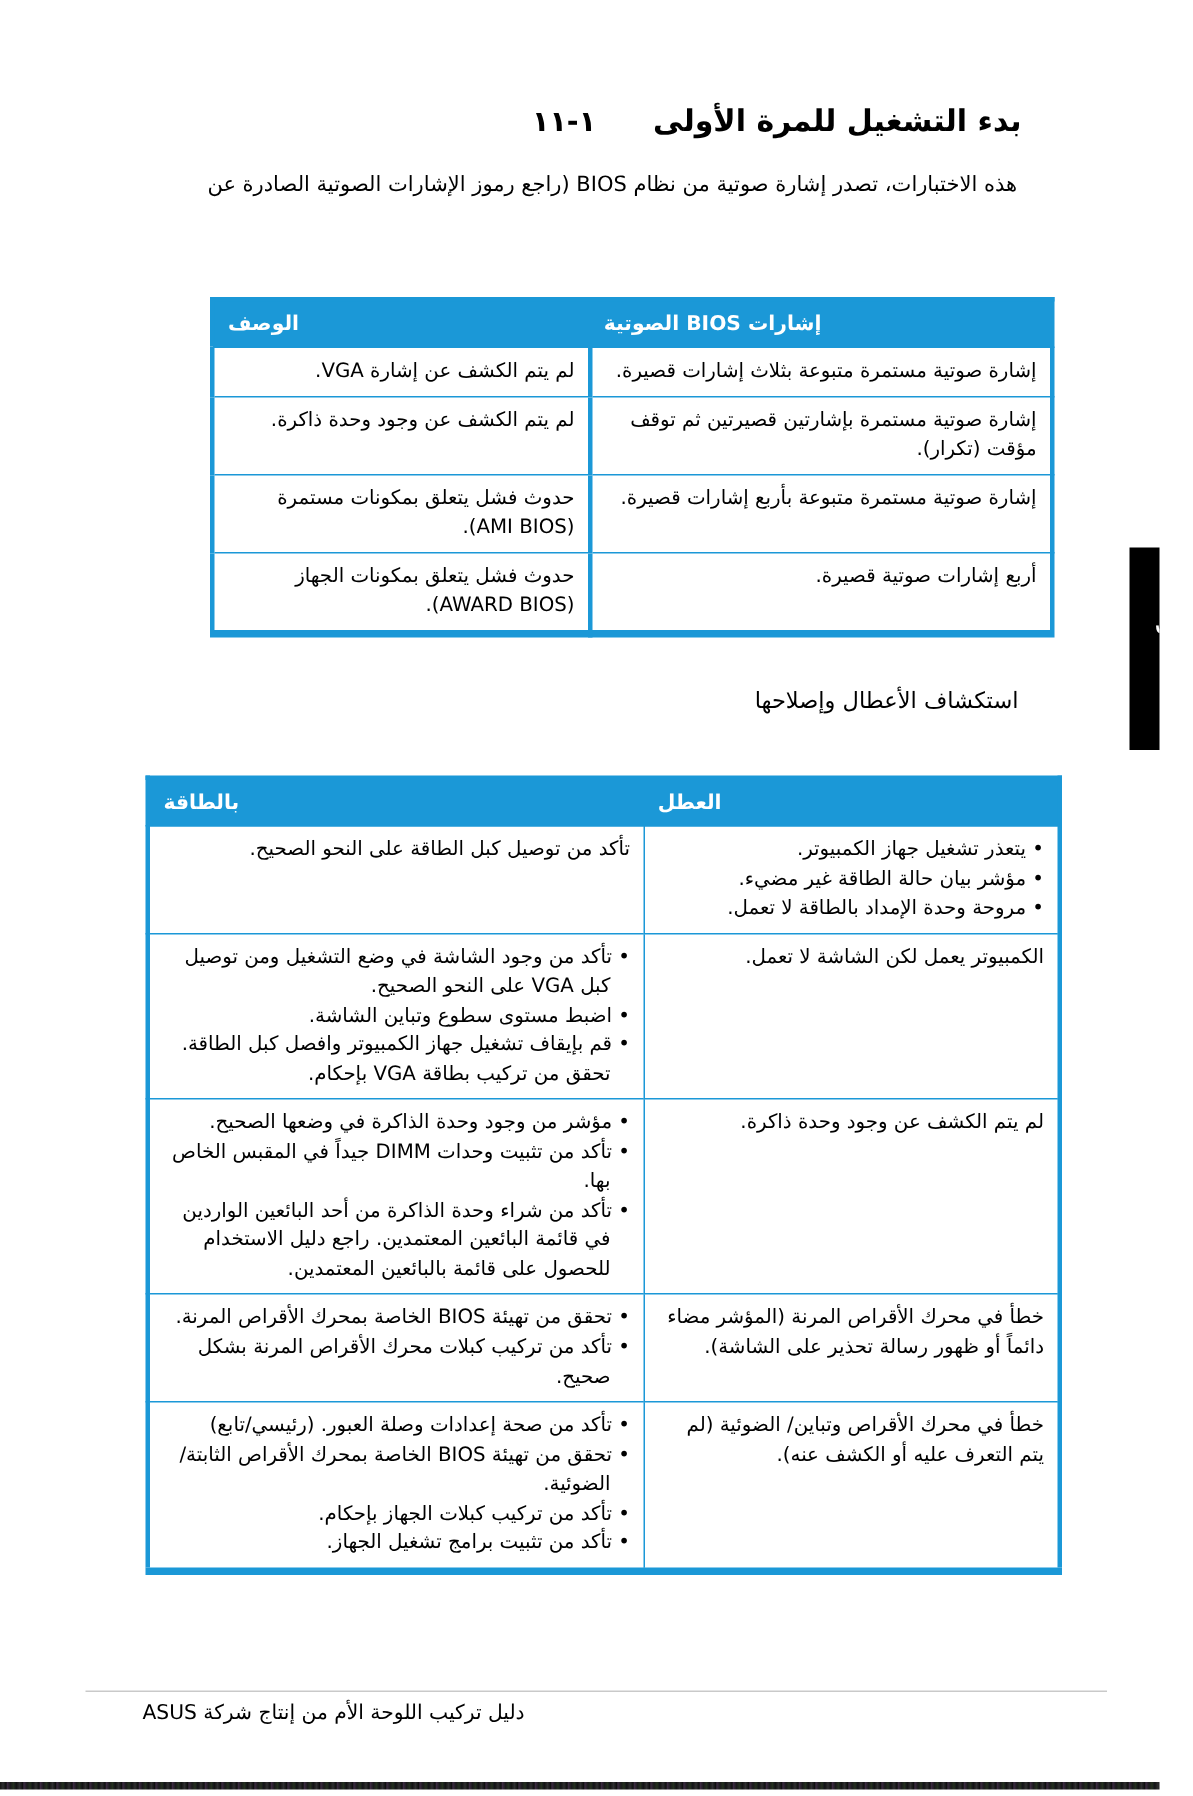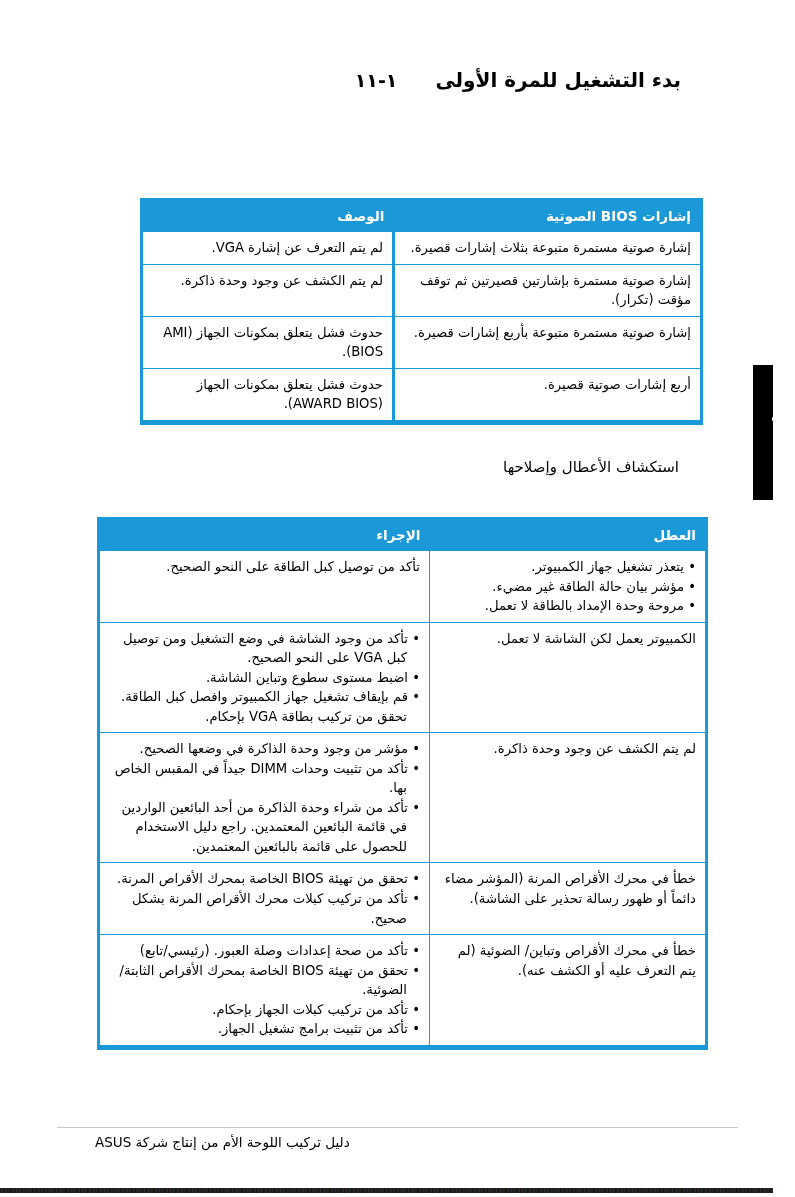--- a/index.html
+++ b/index.html
@@ -14,21 +14,21 @@
   
   .intro{position:absolute;top:110px;right:95px;width:612px;direction:rtl;text-align:right;
          font-size:14px;line-height:27px;}
   .intro div{white-space:nowrap;}
 
   
   table{border-collapse:collapse;position:absolute;table-layout:fixed;}
   .t1{left:140px;top:198px;width:560px;}
   .t2{left:97px;top:517px;width:608px;}
   .t1,.t2{border:3px solid var(--blue);border-bottom-width:5px;}
-  th{background:var(--blue);color:#fff;font-weight:bold;text-align:right;
+  th{background:var(--blue);color:#fff;font-weight:bold;text-align:left;
      padding:7px 9px;font-size:13.5px;}
   td{border:1.5px solid var(--blue);vertical-align:top;text-align:right;
      padding:6px 9px;font-size:13.2px;line-height:1.48;}
   .t1 td{border-left-width:3px;}
   .li{padding-right:13px;text-indent:-13px;}
   .plain{padding:0;}
 
   
   .h2{position:absolute;top:458px;right:94px;direction:rtl;font-size:15px;font-weight:normal;}
 
@@ -51,64 +51,65 @@
 <body>
 
 <div class="page">
 
   <div class="h1">
     <span class="num" dir="ltr">١-١١</span>
     <span dir="rtl">بدء التشغيل للمرة الأولى</span>
   </div>
 
   <div class="intro">
+    <div>هذه الاختبارات، تصدر إشارة صوتية من نظام BIOS (راجع رموز الإشارات الصوتية الصادرة عن</div>
   </div>
 
   <table class="t1" dir="rtl">
     <colgroup>
         <col style="width:308px">
         <col style="width:252px">
       </colgroup>
     <thead>
       <tr>
         <th>إشارات BIOS الصوتية</th>
         <th>الوصف</th>
       </tr>
     </thead>
     <tbody>
         <tr>
           <td>إشارة صوتية مستمرة متبوعة بثلاث إشارات قصيرة.</td>
-          <td>لم يتم التعرف عن إشارة VGA.</td>
+          <td>لم يتم الكشف عن إشارة VGA.</td>
         </tr>
         <tr>
           <td>إشارة صوتية مستمرة بإشارتين قصيرتين ثم توقف مؤقت (تكرار).</td>
           <td>لم يتم الكشف عن وجود وحدة ذاكرة.</td>
         </tr>
         <tr>
           <td>إشارة صوتية مستمرة متبوعة بأربع إشارات قصيرة.</td>
-          <td>حدوث فشل يتعلق بمكونات الجهاز (AMI BIOS).</td>
+          <td>حدوث فشل يتعلق بمكونات مستمرة (AMI BIOS).</td>
         </tr>
         <tr>
           <td>أربع إشارات صوتية قصيرة.</td>
           <td>حدوث فشل يتعلق بمكونات الجهاز (AWARD BIOS).</td>
         </tr>
       </tbody>
   </table>
 
   <div class="h2">استكشاف الأعطال وإصلاحها</div>
 
   <table class="t2" dir="rtl">
     <colgroup>
         <col style="width:277px">
         <col style="width:331px">
       </colgroup>
     <thead>
       <tr>
         <th>العطل</th>
-        <th>الإجراء</th>
+        <th>بالطاقة</th>
       </tr>
     </thead>
     <tbody>
         <tr>
           <td>
             <div class="li">• يتعذر تشغيل جهاز الكمبيوتر.</div>
             <div class="li">• مؤشر بيان حالة الطاقة غير مضيء.</div>
             <div class="li">• مروحة وحدة الإمداد بالطاقة لا تعمل.</div>
           </td>
           <td>

